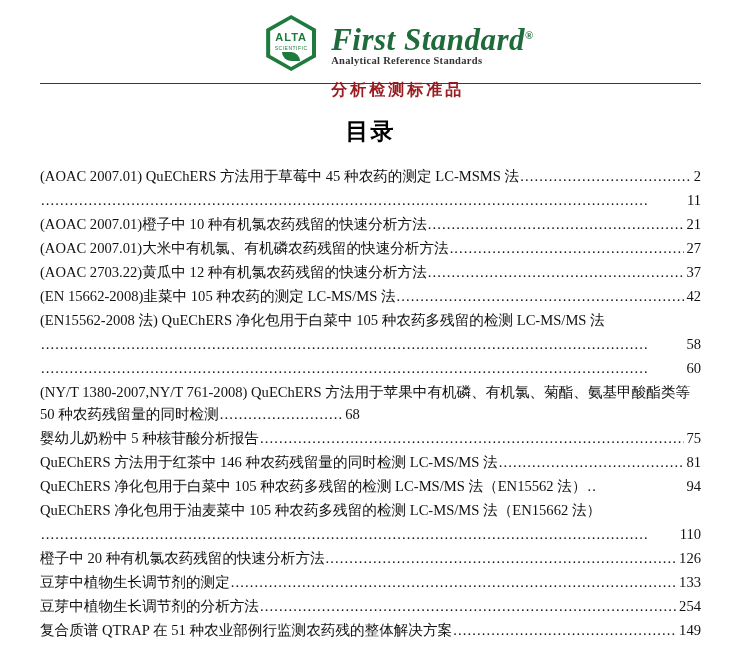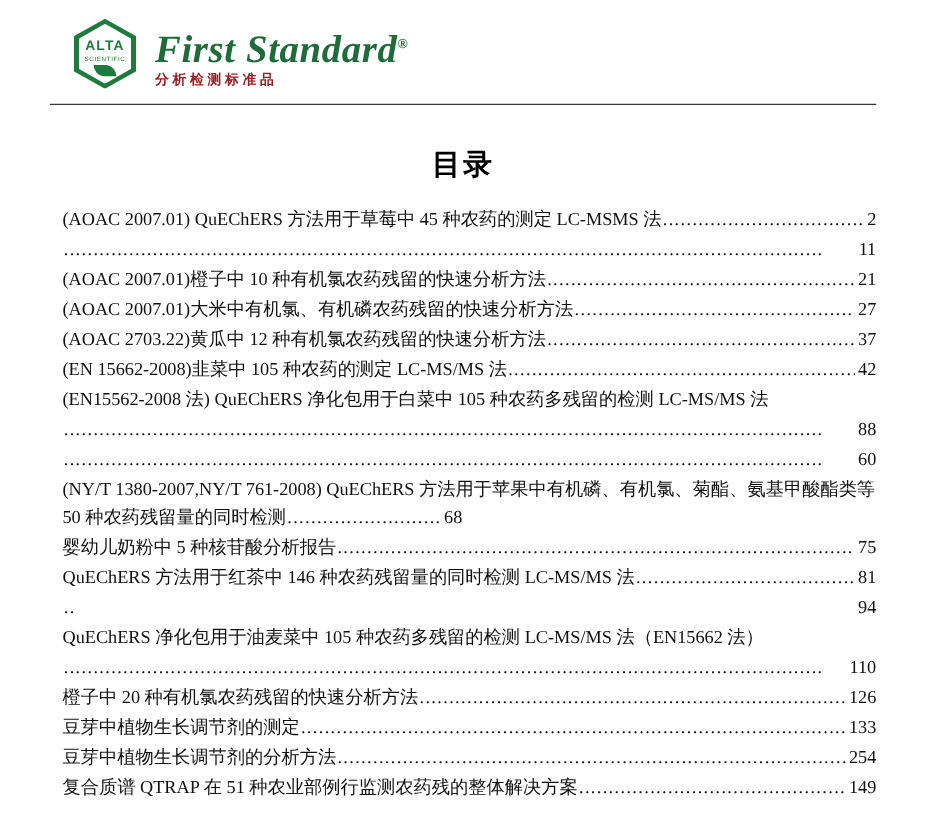--- a/index.html
+++ b/index.html
@@ -23,20 +23,21 @@
   }
 
   
   .header {
     position: relative;
     height: 84px;
     padding: 14px 0 0 56px;
     box-sizing: border-box;
     display: flex;
     align-items: flex-start;
+    justify-content: center;
   }
   .logo-block {
     display: flex;
     align-items: flex-start;
     gap: 10px;
   }
   .logo-mark {
     width: 58px;
     height: 58px;
     position: relative;
@@ -113,24 +114,24 @@
   .brand-sub {
     font-family: "Liberation Serif", serif;
     font-size: 10.5px;
     color: #333333;
     letter-spacing: 0.3px;
     margin-top: -2px;
     white-space: nowrap;
   }
   .brand-cn {
     font-family: "Liberation Sans", sans-serif;
-    font-size: 11px;
+    font-size: 16px;
     color: #9b1c20;
     letter-spacing: 3px;
-    margin-top: 0;
+    margin-top: 14px;
     white-space: nowrap;
   }
   .header-rule {
     position: absolute;
     left: 40px;
     right: 40px;
     bottom: 0;
     height: 1px;
     background: #3a3a3a;
   }
@@ -150,21 +151,20 @@
   .toc {
     padding: 0 40px 0 40px;
   }
   .toc-entry {
     display: flex;
     align-items: baseline;
     font-size: 14.6px;
     line-height: 22.5px;
     margin-bottom: 1.5px;
     color: #111111;
-    margin-left: 10px;
   }
   .toc-entry.wrap {
     display: block;
   }
   .toc-title {
     white-space: nowrap;
   }
   .toc-entry.wrap .toc-title {
     white-space: normal;
     display: inline;
@@ -199,20 +199,21 @@
     <div class="logo-block">
       <div class="logo-mark">
         <div class="hexagon"></div>
         <div class="hexagon-inner"></div>
         <div class="logo-alta">ALTA</div>
         <div class="logo-sci">SCIENTIFIC</div>
         <div class="logo-leaf"></div>
       </div>
       <div class="logo-text">
         <div class="brand-name"><span>First Standard</span><span class="tm">®</span></div>
+        <div class="brand-sub">Analytical Reference Standards</div>
         <div class="brand-cn">分析检测标准品</div>
       </div>
     </div>
     <div class="header-rule"></div>
   </div>
 
   <div class="doc-title">目录</div>
 
   <div class="toc">
 
@@ -248,21 +249,21 @@
     <div class="toc-entry">
       <span class="toc-title">(EN 15662-2008)韭菜中 105 种农药的测定 LC-MS/MS 法</span>
       <span class="dots">................................................................................................................................</span>
       <span class="toc-page">42</span>
     </div>
 
     <div class="toc-entry wrap">
       <span class="toc-title">(EN15562-2008 法) QuEChERS 净化包用于白菜中 105 种农药多残留的检测 LC-MS/MS 法</span>
       <span class="wrap-line2">
         <span class="dots">................................................................................................................................</span>
-        <span class="toc-page">88</span>
+        <span class="toc-page">58</span>
       </span>
     </div>
 
     <div class="toc-entry wrap">
       <span class="wrap-line2">
         <span class="dots">................................................................................................................................</span>
         <span class="toc-page">60</span>
       </span>
     </div>
 
@@ -276,20 +277,21 @@
       <span class="toc-page">75</span>
     </div>
 
     <div class="toc-entry">
       <span class="toc-title">QuEChERS 方法用于红茶中 146 种农药残留量的同时检测 LC-MS/MS 法</span>
       <span class="dots">................................................................................................................................</span>
       <span class="toc-page">81</span>
     </div>
 
     <div class="toc-entry">
+      <span class="toc-title">QuEChERS 净化包用于白菜中 105 种农药多残留的检测 LC-MS/MS 法（EN15562 法）</span>
       <span class="dots">..</span>
       <span class="toc-page">94</span>
     </div>
 
     <div class="toc-entry wrap">
       <span class="toc-title">QuEChERS 净化包用于油麦菜中 105 种农药多残留的检测 LC-MS/MS 法（EN15662 法）</span>
       <span class="wrap-line2">
         <span class="dots">................................................................................................................................</span>
         <span class="toc-page">110</span>
       </span>

